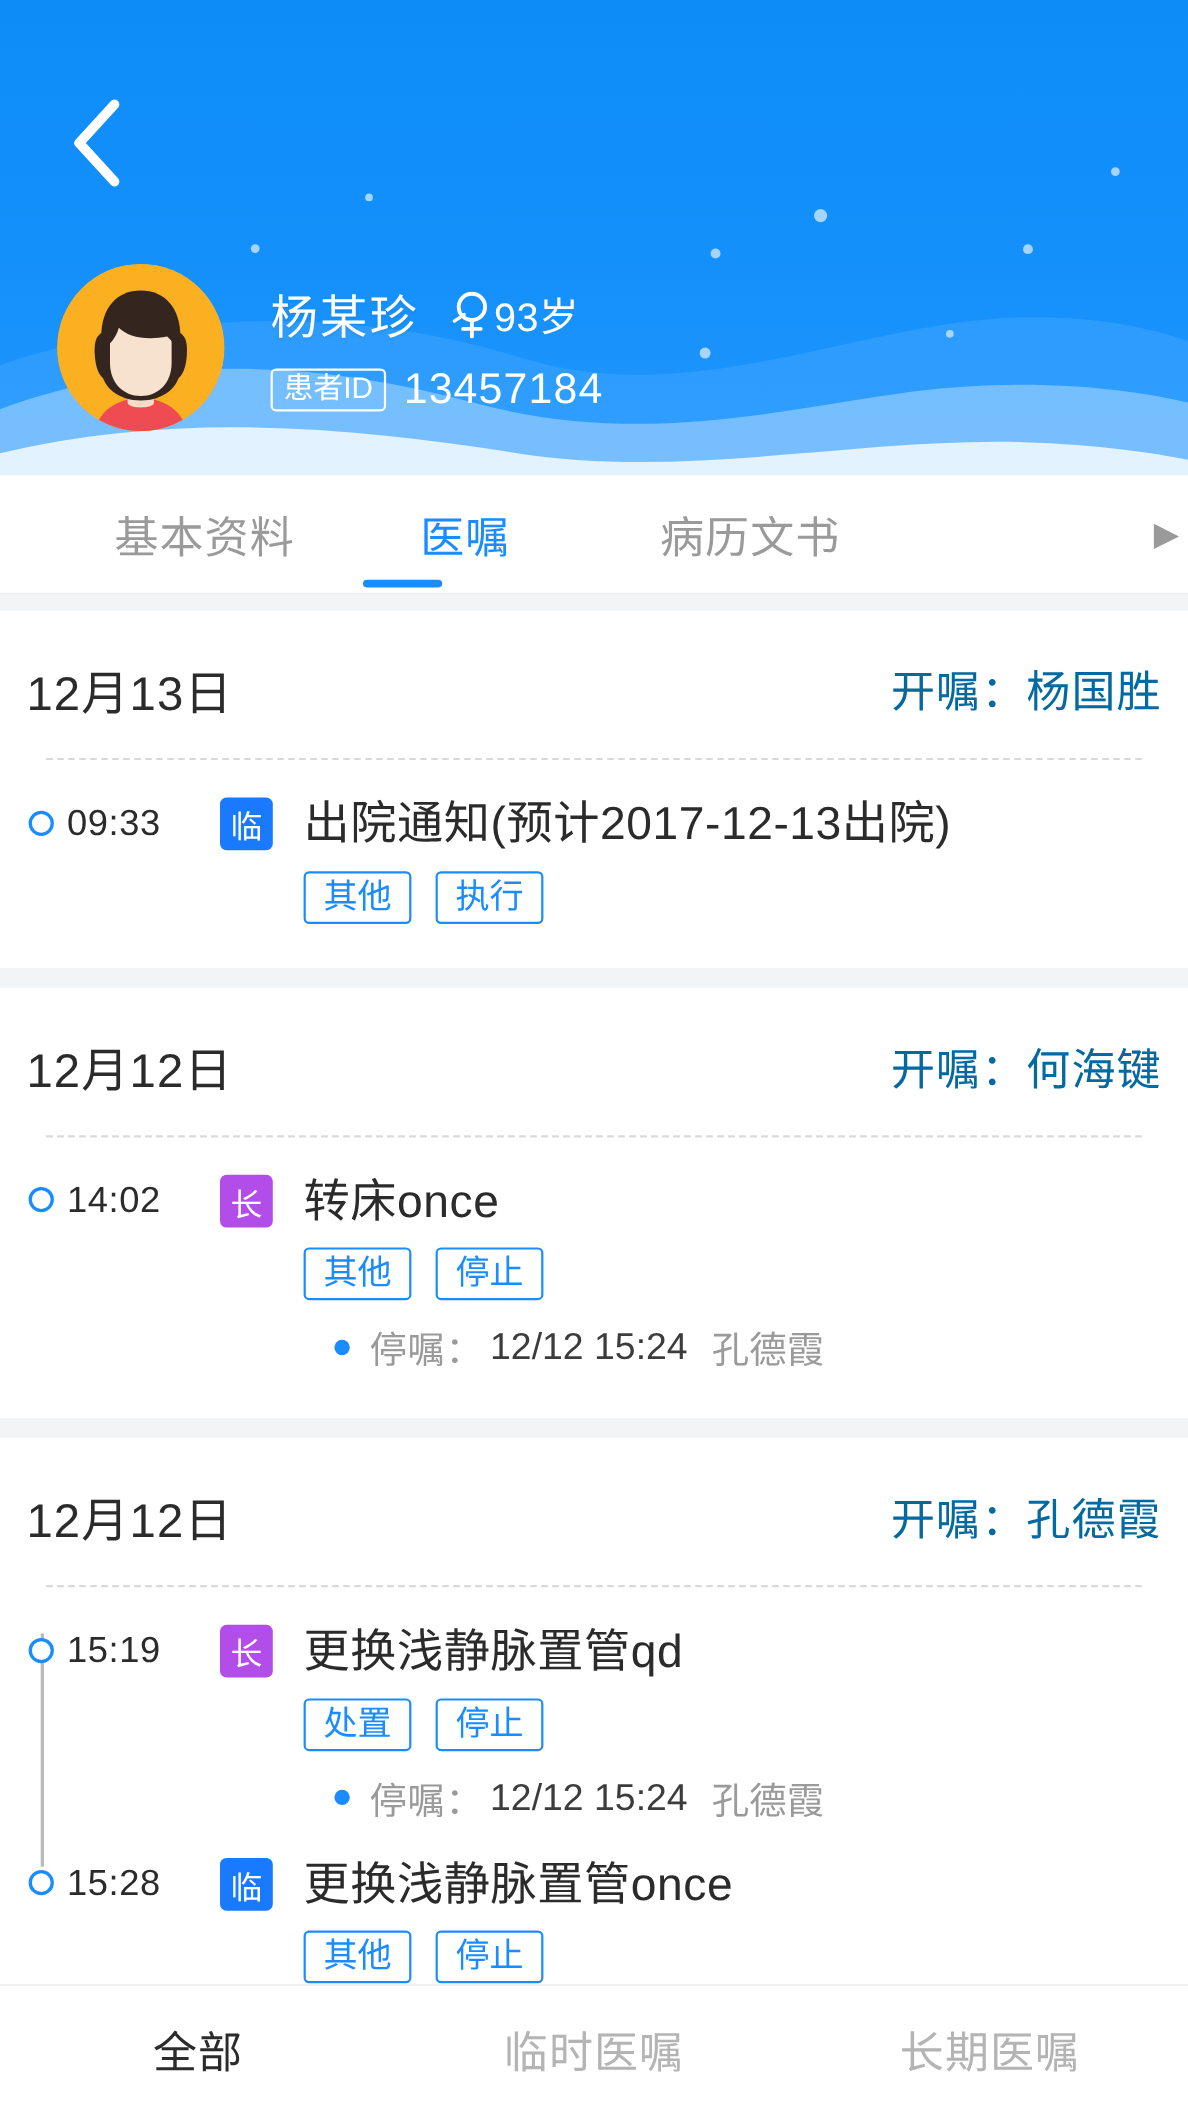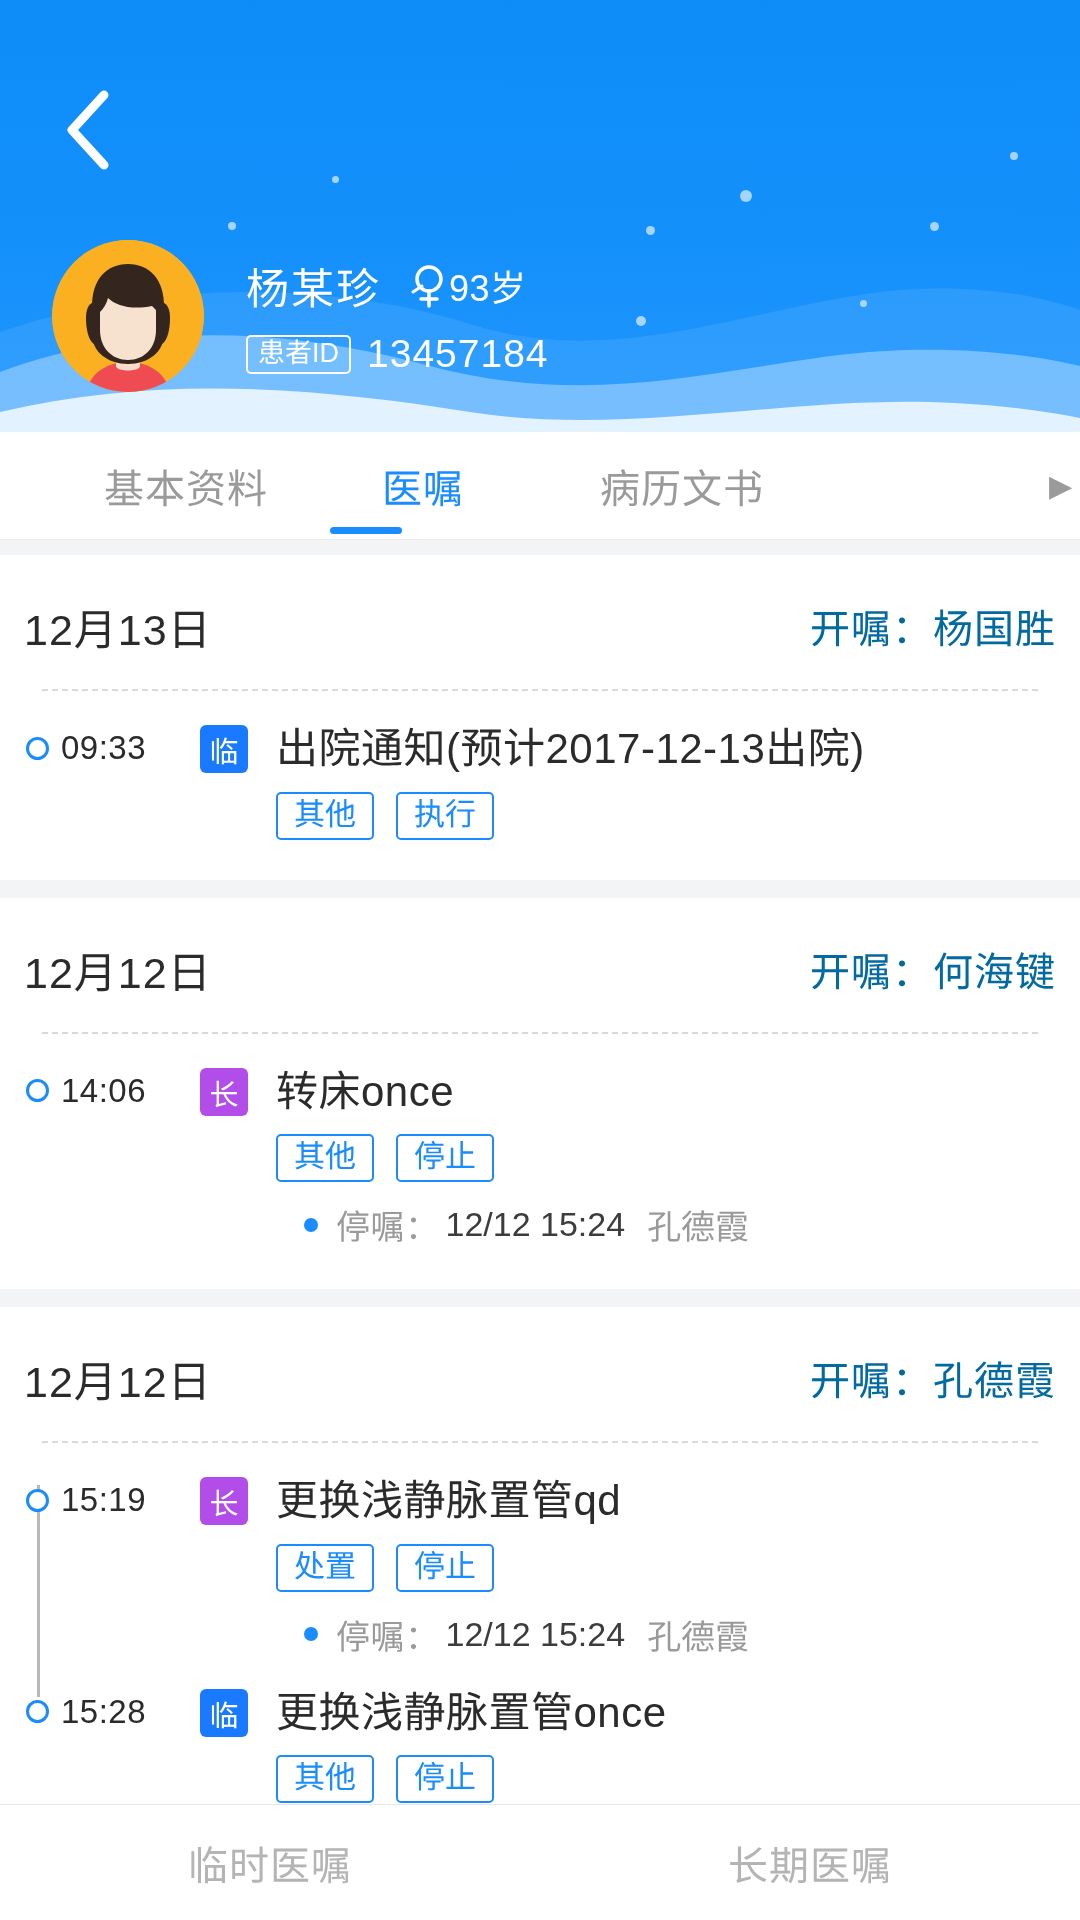--- a/index.html
+++ b/index.html
@@ -257,21 +257,21 @@
     <div class="card">
       <div class="card-head">
         <span class="card-date">12月12日</span>
         <span class="card-doctor">开嘱：何海键</span>
       </div>
       <div class="card-divider"></div>
       <div class="orders">
         <div class="order">
           <div class="order-time">
             <span class="time-dot"></span>
-            <span class="time-text">14:06</span>
+            <span class="time-text">14:02</span>
           </div>
           <div class="order-body">
             <div class="order-title-row">
               <span class="type-badge chang">长</span>
               <span class="order-name">转床once</span>
             </div>
             <div class="tag-row">
               <span class="tag">其他</span>
               <span class="tag">停止</span>
             </div>
@@ -339,20 +339,23 @@
               <span class="note-person">孔德霞</span>
             </div>
           </div>
         </div>
       </div>
     </div>
 
   </div>
 
   <div class="bottom-bar">
+    <div class="bottom-tab active">
+      <span class="bt-label">全部</span>
+    </div>
     <div class="bottom-tab">
       <span class="bt-label">临时医嘱</span>
     </div>
     <div class="bottom-tab">
       <span class="bt-label">长期医嘱</span>
     </div>
   </div>
 
 </div>
 

